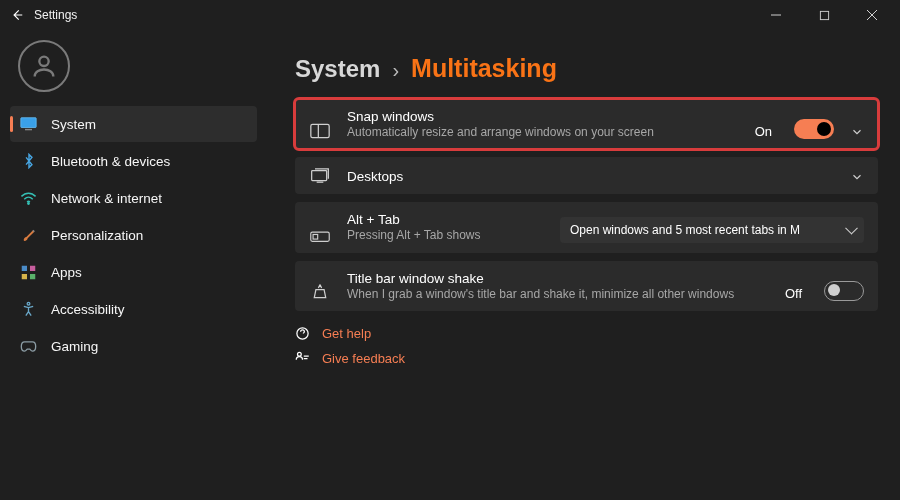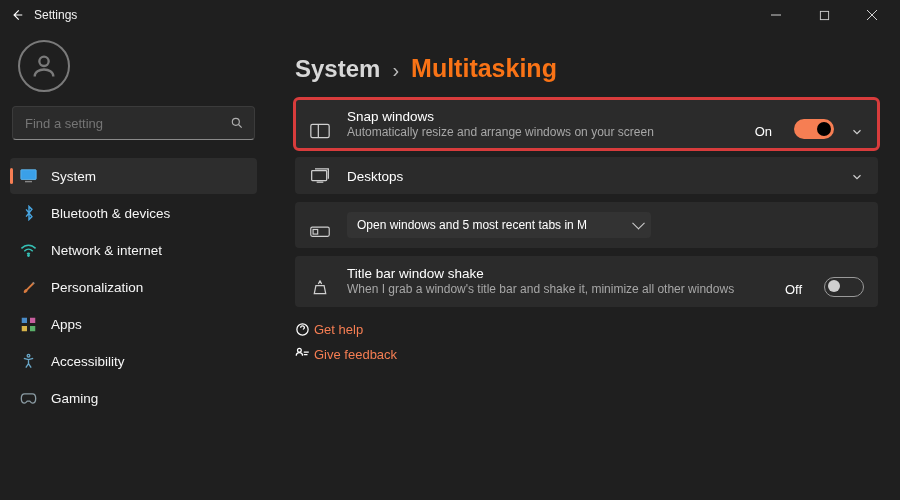--- a/index.html
+++ b/index.html
@@ -50,21 +50,21 @@
   .toggle{width:40px;height:20px;border-radius:10px;position:relative}
   .toggle.on{background:var(--accent)}
   .toggle.off{background:transparent;border:1px solid #9a9a9a;box-sizing:border-box}
   .knob{position:absolute;width:14px;height:14px;border-radius:50%;top:3px}
   .toggle.on .knob{right:3px;background:#000}
   .toggle.off .knob{left:3px;background:#cfcfcf;top:2px;width:12px;height:12px}
   .state{font-size:13px;margin-right:6px}
   .dd{background:var(--panel2);border-radius:4px;padding:6px 24px 6px 10px;font-size:12px;position:relative;min-width:270px}
   .dd::after{content:"";position:absolute;right:8px;top:50%;width:8px;height:8px;border-right:1.5px solid #cfcfcf;border-bottom:1.5px solid #cfcfcf;transform:translateY(-70%) rotate(45deg)}
   .links{margin-top:10px}
-  .lnk{display:flex;align-items:center;gap:4px;color:var(--accent);font-size:13px;padding:5px 0}
+  .lnk{display:flex;align-items:center;gap:12px;color:var(--accent);font-size:13px;padding:5px 0}
   .lnk svg{stroke:#fff}
 </style>
 </head>
 <body>
 
 <div class="titlebar">
   <div class="back">
     <svg width="14" height="14" viewBox="0 0 24 24" fill="none" stroke-width="2">
         <path d="M15 4l-8 8 8 8M7 12h14"></path>
       </svg>
@@ -89,27 +89,20 @@
 </div>
 
 <div class="layout">
   <div class="side">
     <div class="avatar">
       <svg width="28" height="28" viewBox="0 0 24 24">
           <circle cx="12" cy="8" r="4"></circle>
           <path d="M4 21c0-4 4-6 8-6s8 2 8 6"></path>
         </svg>
     </div>
-    <div class="search">
-      <input placeholder="Find a setting" style="">
-      <svg class="mag" width="14" height="14" viewBox="0 0 24 24" fill="none" stroke="#cfcfcf" stroke-width="2">
-          <circle cx="10" cy="10" r="6"></circle>
-          <path d="M20 20l-5-5"></path>
-        </svg>
-    </div>
     <div class="nav">
       <div class="navitem sel">
         <span class="navicon">
             <svg width="17" height="14" viewBox="0 0 24 20">
               <rect x="1" y="1" width="22" height="14" rx="1" fill="#3aa0e8"></rect>
               <rect x="1" y="1" width="22" height="14" rx="1" fill="none" stroke="#6cc6ff"></rect>
               <rect x="7" y="17" width="10" height="2" fill="#888"></rect>
             </svg>
           </span>
         <span class="navlabel">System</span>
@@ -214,20 +207,24 @@
         </svg>
     </div>
 
     <div class="card">
       <span class="ic">
           <svg width="20" height="14" viewBox="0 0 26 16" fill="none" stroke="#cfcfcf" stroke-width="1.5">
             <rect x="1" y="3" width="24" height="12" rx="2"></rect>
             <rect x="4" y="6" width="6" height="6"></rect>
           </svg>
         </span>
+      <div class="txt">
+        <div class="ttl">Alt + Tab</div>
+        <div class="sub">Pressing Alt + Tab shows</div>
+      </div>
       <div class="dd">Open windows and 5 most recent tabs in M</div>
     </div>
 
     <div class="card">
       <span class="ic">
           <svg width="20" height="18" viewBox="0 0 24 22" fill="none" stroke="#cfcfcf" stroke-width="1.5">
             <path d="M12 2l2 4M12 2l-2 4M12 2v3M7 8l10 0 2 10H5z"></path>
           </svg>
         </span>
       <div class="txt">

